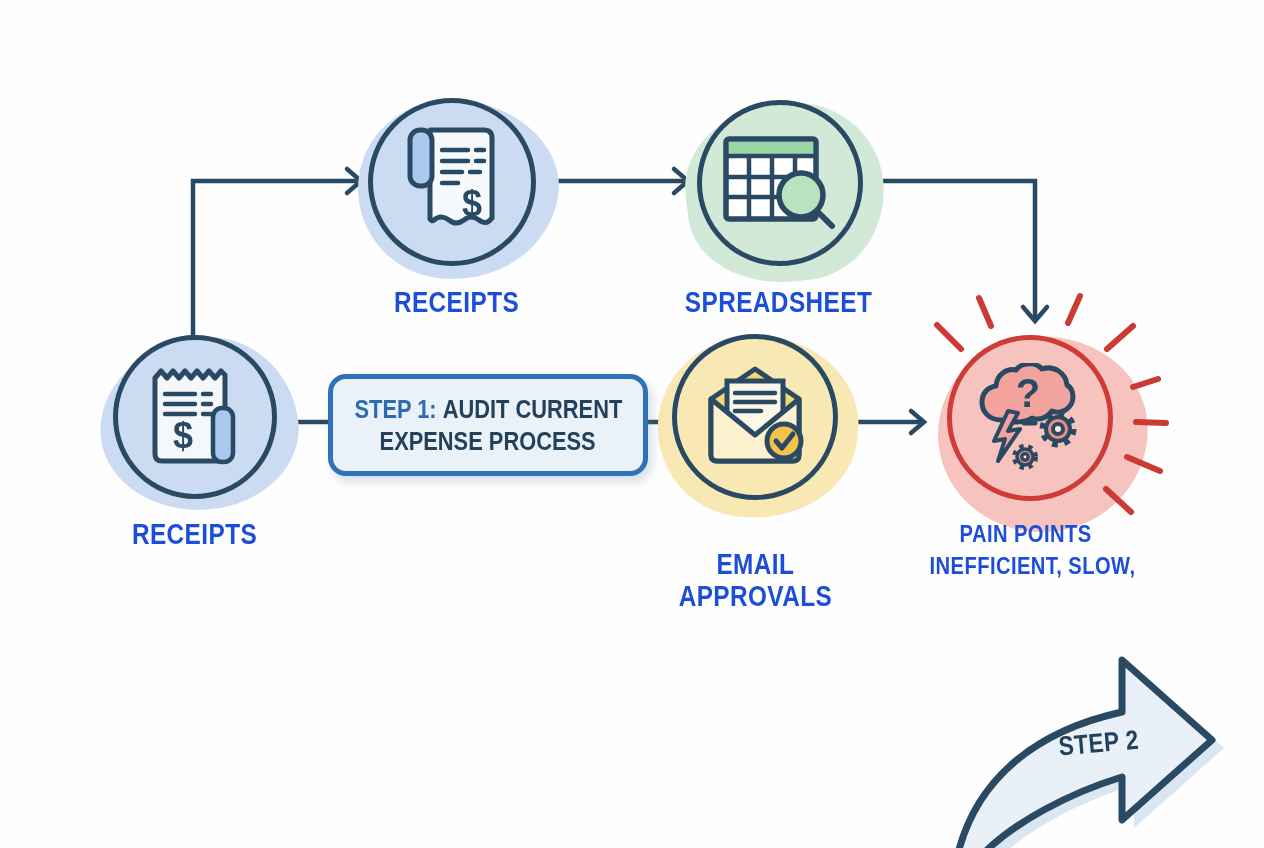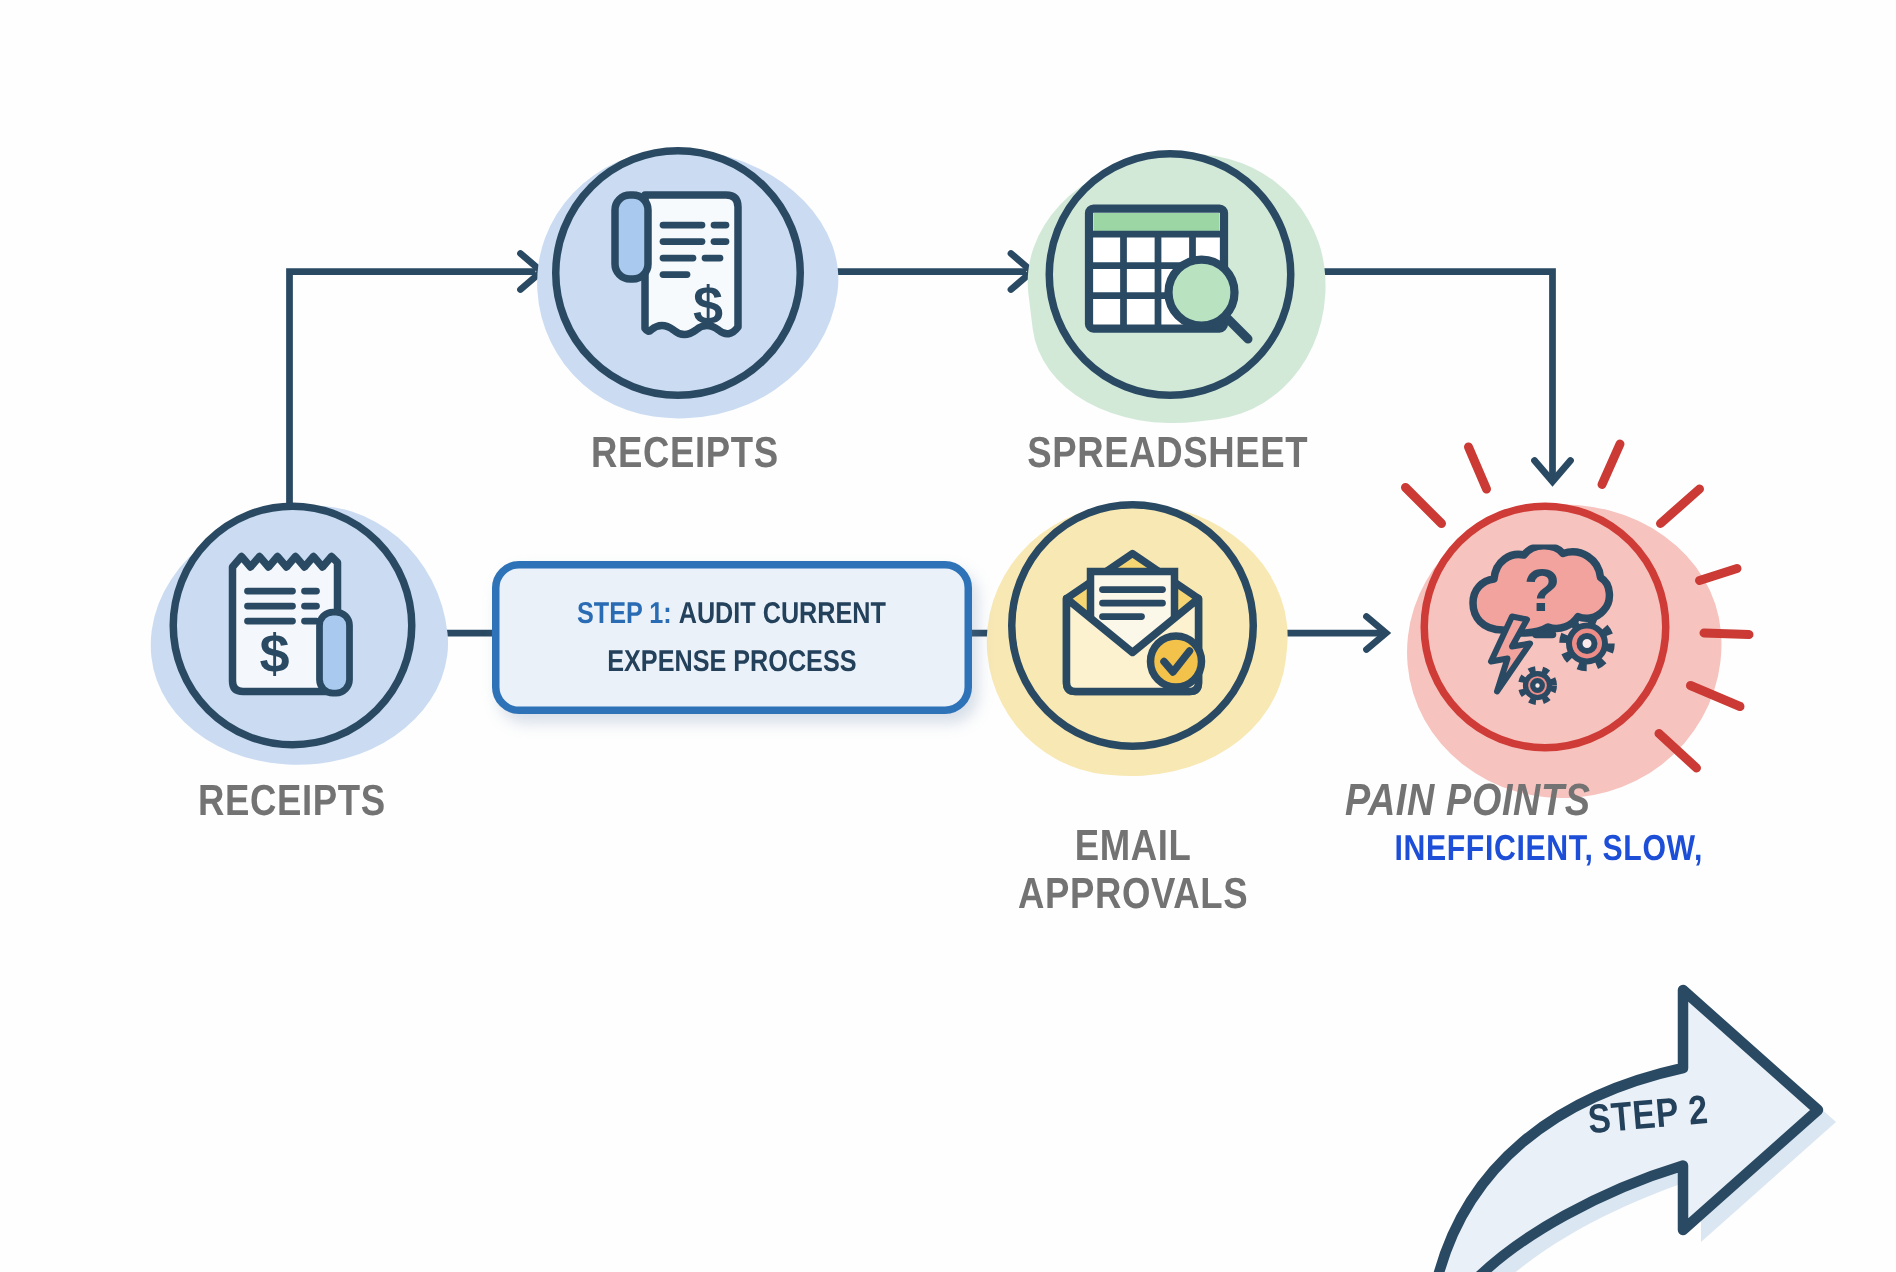--- a/index.html
+++ b/index.html
@@ -9,35 +9,35 @@
   }
   svg{display:block;}
   .blob{position:absolute;z-index:1;}
   .circle{
     position:absolute;z-index:2;border-radius:50%;
     display:flex;align-items:center;justify-content:center;
     border:5px solid #2a4a63;box-sizing:border-box;background:transparent;
   }
   .circle.red{border-color:#cf3b36;}
   .node-label{
-    position:absolute;z-index:3;text-align:center;color:#737373;
+    position:absolute;z-index:3;text-align:center;color:#1d4ed8;
     font-weight:700;letter-spacing:.5px;
   }
   .cond{display:inline-block;transform:scaleX(.84);transform-origin:center;white-space:nowrap;}
   .lbl-main{font-size:29px;line-height:32px;}
   .lbl-sub{font-size:24px;line-height:27px;color:#1d4ed8;}
   .connectors{position:absolute;left:0;top:0;z-index:0;}
   .rays{position:absolute;z-index:1;}
   .step-box{
     position:absolute;z-index:3;left:328px;top:374px;width:320px;height:102px;
     background:#eaf1f8;border:5px solid #2e72b8;border-radius:18px;box-sizing:border-box;
     display:flex;flex-direction:column;align-items:center;justify-content:center;
     box-shadow:4px 6px 10px rgba(110,140,175,.28);
   }
-  .step-box .line{font-weight:700;font-size:20px;line-height:32px;color:#24415c;text-align:center;}
+  .step-box .line{font-weight:700;font-size:26px;line-height:32px;color:#24415c;text-align:center;}
   .step-accent{color:#2a6cb4;}
   .step2-wrap{position:absolute;left:940px;top:650px;z-index:3;}
   .step2-label{
     position:absolute;left:1039px;top:728px;width:120px;z-index:4;text-align:center;
     font-weight:700;font-size:27px;color:#24415c;letter-spacing:.5px;
     transform:rotate(-5deg);
   }
   .icon-dollar,.icon-q{font-family:"Liberation Sans",sans-serif;font-weight:700;fill:#2a4a63;}
 </style>
 </head>
@@ -173,21 +173,21 @@
       <path d="M30 48 L16 78 L27 76 L20 98 L42 66 L30 68 L40 50 Z" fill="#f2a39e" stroke="#2a4a63" stroke-width="4" stroke-linejoin="round"></path>
       <line x1="46" y1="60" x2="57" y2="60" stroke="#2a4a63" stroke-width="5" stroke-linecap="round"></line>
       <circle cx="80" cy="66" r="15" fill="none" stroke="#2a4a63" stroke-width="7" stroke-dasharray="5.5 6.3"></circle>
       <circle cx="80" cy="66" r="12" fill="#ee8d87" stroke="#2a4a63" stroke-width="4"></circle>
       <circle cx="80" cy="66" r="5" fill="#fbeaea" stroke="#2a4a63" stroke-width="4"></circle>
       <circle cx="47" cy="94" r="10" fill="none" stroke="#2a4a63" stroke-width="6" stroke-dasharray="4 4.3"></circle>
       <circle cx="47" cy="94" r="8" fill="#ee8d87" stroke="#2a4a63" stroke-width="3.5"></circle>
       <circle cx="47" cy="94" r="3.2" fill="#fbeaea" stroke="#2a4a63" stroke-width="3.5"></circle>
     </svg>
   </div>
-  <div class="node-label" style="left:868px;top:517px;width:220px;font-size:30px;line-height:33px;font-style:italic;">
+  <div class="node-label" style="left:916px;top:517px;width:220px;font-size:24px;line-height:33px;">
     <span class="cond">PAIN POINTS</span>
   </div>
   <div class="node-label lbl-sub" style="left:910px;top:552px;width:240px;">
     <div><span class="cond">INEFFICIENT, SLOW,</span></div>
   </div>
 
   <div class="step2-wrap">
     <svg width="310" height="220" viewBox="0 0 310 220">
       <path transform="translate(12,8)" d="M16 212 C34 126 100 80 182 62 L182 10 L272 90 L182 170 L182 127 C136 141 68 172 32 216 Z" fill="#cdddec" opacity="0.75"></path>
       <path d="M16 212 C34 126 100 80 182 62 L182 10 L272 90 L182 170 L182 127 C136 141 68 172 32 216 Z" fill="#e9f0f7" stroke="#2a4a63" stroke-width="7" stroke-linejoin="round"></path>

